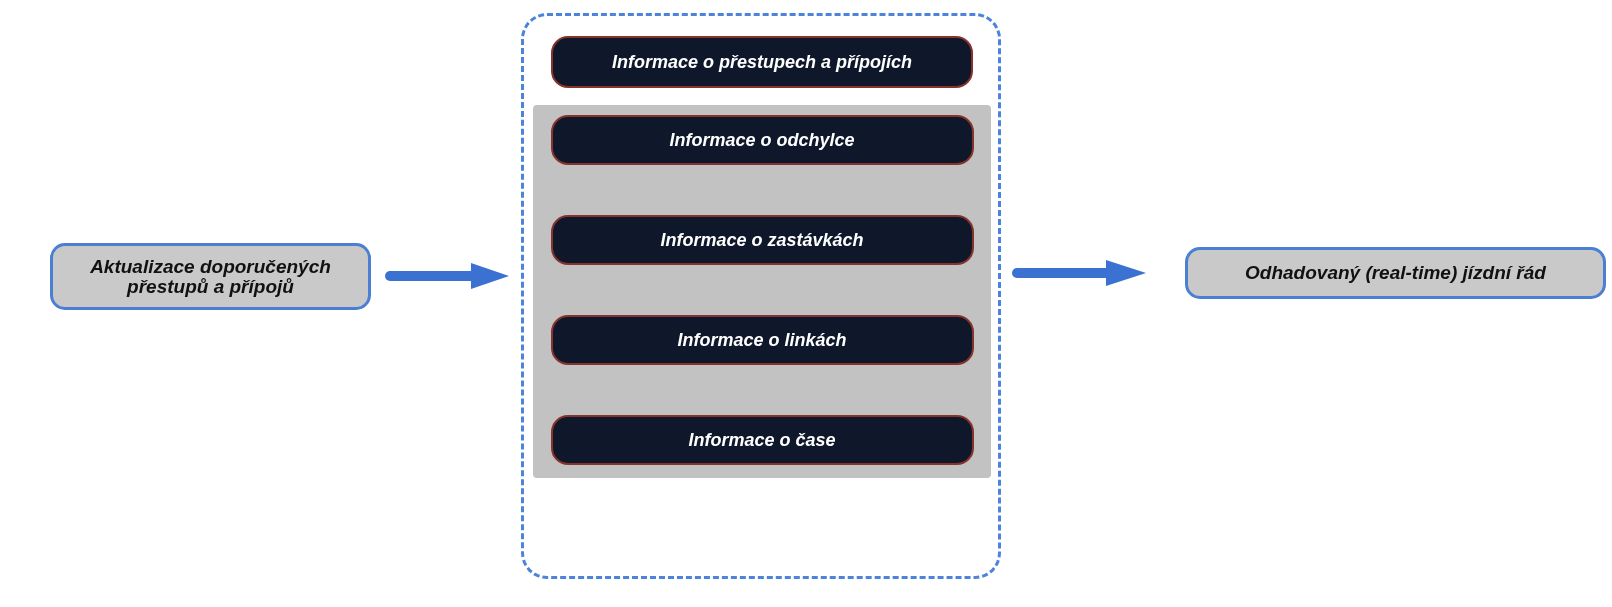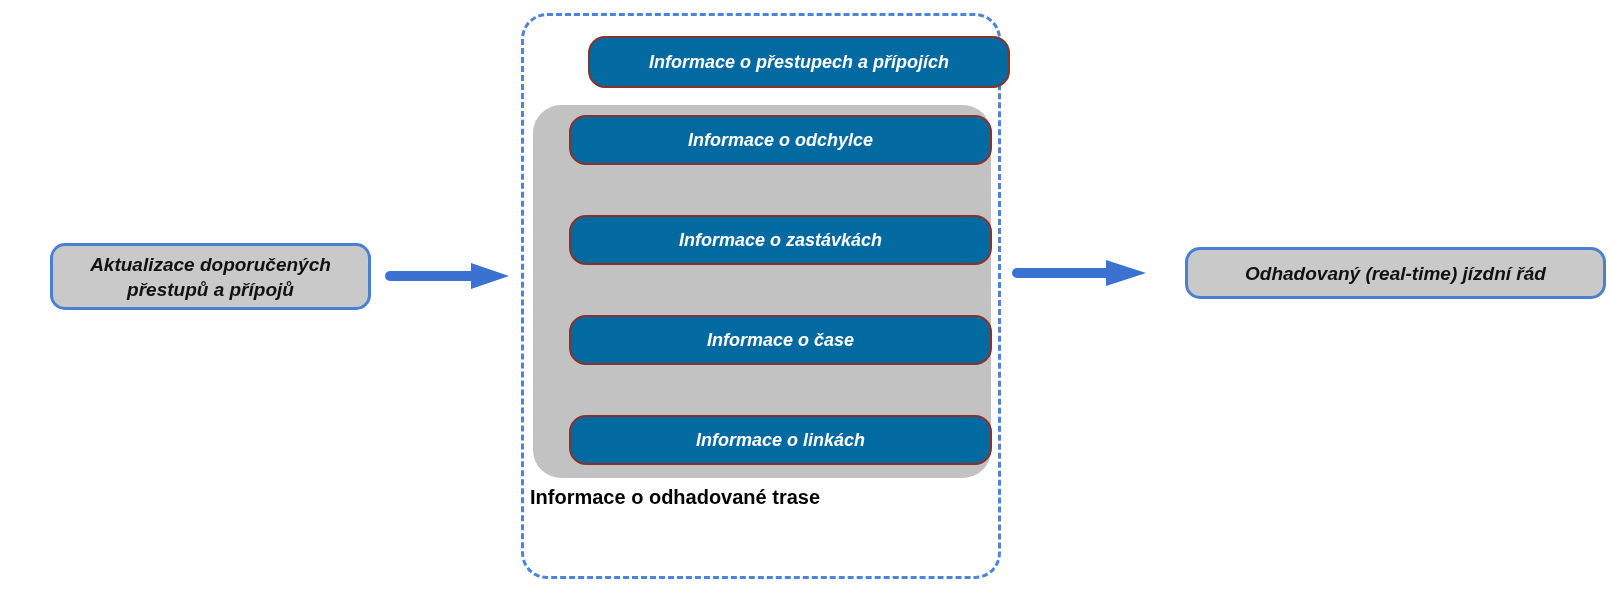--- a/index.html
+++ b/index.html
@@ -23,21 +23,21 @@
     background: #c9c9c9;
     border: 3px solid #4a7fd2;
     border-radius: 15px;
     display: flex;
     align-items: center;
     justify-content: center;
     text-align: center;
     font-weight: bold;
     font-style: italic;
     font-size: 19px;
-    line-height: 25px;
+    line-height: 20px;
     color: #111111;
     padding: 0 14px;
   }
   .input-node  { left: 50px;  top: 243px; width: 321px; height: 67px; }
   .output-node { left: 1157px; top: 247px; width: 421px; height: 52px; margin-left: 28px; }
 
   
   .flow-arrow { position: absolute; }
   .arrow-left  { left: 383px;  top: 260px; }
   .arrow-right { left: 1010px; top: 257px; }
@@ -53,45 +53,44 @@
     border: 3px dashed #4c83dc;
     border-radius: 26px;
   }
 
   
   .pill {
     position: absolute;
     box-sizing: border-box;
     width: 422px;
     height: 52px;
-    background: #0369a1;
+    background: #0f172a;
     border: 2px solid #87322b;
     border-radius: 17px;
     display: flex;
     align-items: center;
     justify-content: center;
     text-align: center;
     color: #ffffff;
     font-weight: bold;
     font-style: italic;
     font-size: 18px;
-    margin-left: 37px;
   }
   .pill-top    { left: 27px; top: 20px; }
   .pill-bottom { left: 27px; top: 498px; }
 
   
   .route-container {
     position: absolute;
     left: 9px;
     top: 89px;
     width: 458px;
     height: 373px;
     background: #c2c2c2;
-    border-radius: 28px;
+    border-radius: 4px;
     box-sizing: border-box;
     padding: 10px 0 13px 0;
     display: flex;
     flex-direction: column;
     justify-content: space-between;
     align-items: center;
   }
   .route-container .pill {
     position: static;
     width: 423px;
@@ -134,28 +133,27 @@
     </div>
 
     <div class="route-container">
       <div class="pill">
         <span>Informace o odchylce</span>
       </div>
       <div class="pill">
         <span>Informace o zastávkách</span>
       </div>
       <div class="pill">
-        <span>Informace o čase</span>
+        <span>Informace o linkách</span>
       </div>
       <div class="pill">
-        <span>Informace o linkách</span>
+        <span>Informace o čase</span>
       </div>
     </div>
 
-    <div class="route-caption">Informace o odhadované trase</div>
 
 
   </div>
 
   <span class="flow-arrow arrow-right">
     <svg width="140" height="32" viewBox="0 0 140 32">
       <line x1="7" y1="16" x2="100" y2="16" stroke="#3b71d0" stroke-width="10" stroke-linecap="round"></line>
       <polygon points="96,3 136,16 96,29" fill="#3b71d0"></polygon>
     </svg>
   </span>

